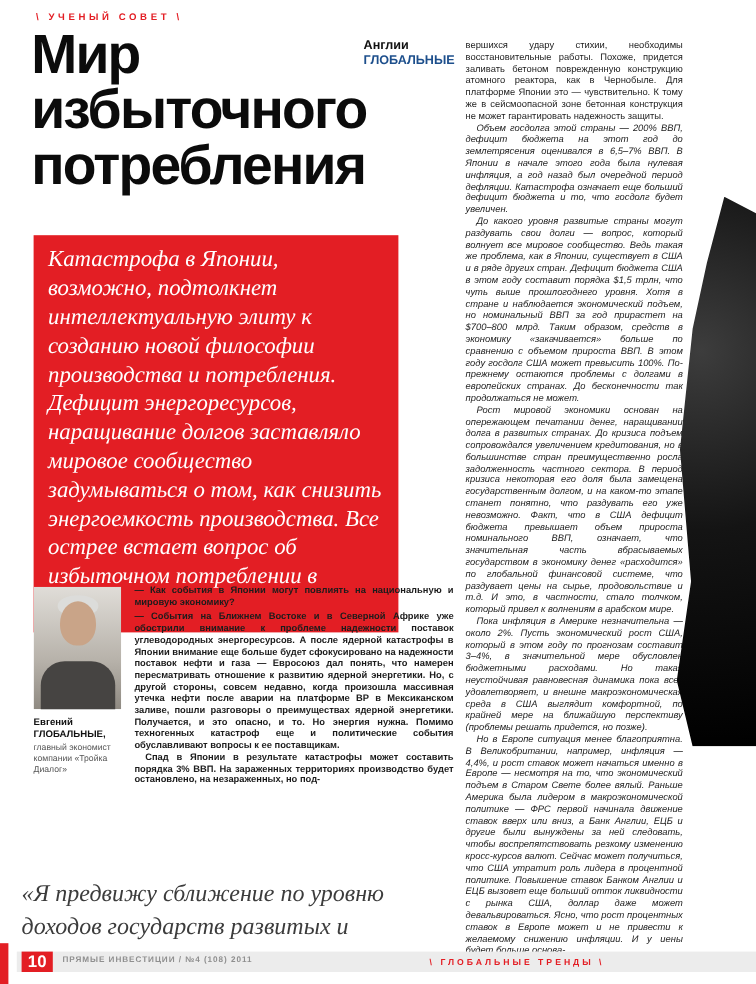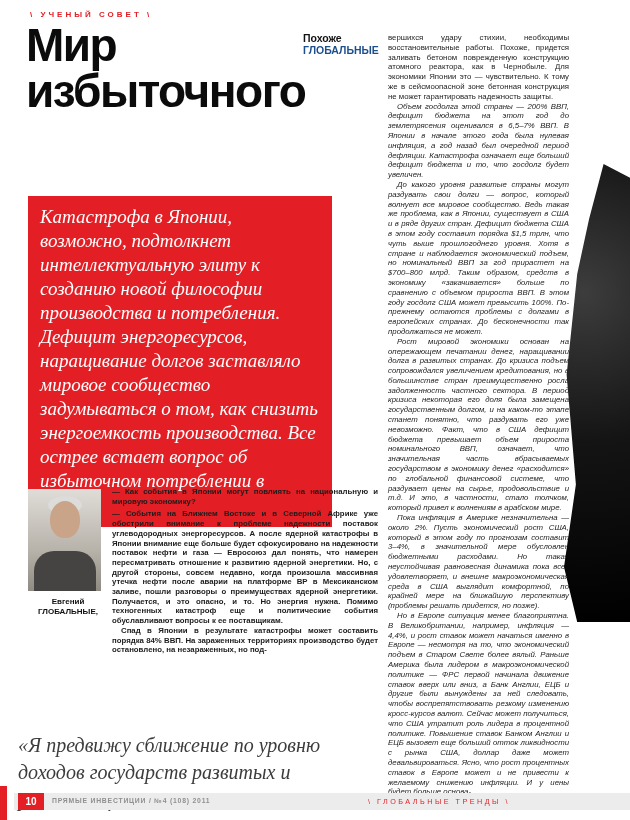--- a/index.html
+++ b/index.html
@@ -48,77 +48,78 @@
     background:radial-gradient(circle at 30% 28%, #3d3d3d 0%, #141414 45%, #000 100%);
     clip-path:polygon(60% 0%,100% 3%,100% 100%,20% 100%,0% 88%,18% 70%,4% 46%,20% 24%,38% 12%);
   }
   
   .expert-photo{position:absolute;left:28px;top:489px;width:73px;height:102px;overflow:hidden;}
   .ep-bg{position:absolute;left:0;top:0;right:0;bottom:0;background:linear-gradient(180deg,#e0ddd8 0%,#b7b2aa 60%,#8f8a82 100%);}
   .ep-hair{position:absolute;left:20px;top:7px;width:34px;height:18px;border-radius:50%;background:#dcdcda;}
   .ep-head{position:absolute;left:22px;top:12px;width:30px;height:37px;border-radius:50% 50% 46% 46%;background:#c9a488;}
   .ep-body{position:absolute;left:6px;bottom:-4px;width:62px;height:44px;border-radius:20px 20px 0 0;background:#464442;}
   .expert-caption{position:absolute;left:28px;top:597px;width:80px;}
-  .expert-name{font-size:8px;line-height:9.5px;font-weight:bold;color:#111;text-align:center;}
+  .expert-name{font-size:8px;line-height:9.5px;font-weight:bold;color:#111;}
   .expert-name span{display:block;}
   .expert-role{margin-top:2px;font-size:7.2px;line-height:9px;color:#555;}
   
   .qa-col{
     position:absolute;left:112px;top:487px;width:266px;
     font-size:7.8px;line-height:9.7px;text-align:justify;color:var(--body-text,#1c1c1c);
   }
   .qa-col .qa-q{margin:0 0 3px 0;font-weight:bold;}
   .qa-answers p{margin:0;font-weight:bold;}
   .qa-answers p:not(:first-child){text-indent:9px;}
   
   .pull-quote{
     position:absolute;left:18px;top:732px;width:324px;
     font-family:"Liberation Serif",serif;font-style:italic;
     font-size:20px;line-height:27px;color:#3c3c3c;
   }
   
   .footer-band{position:absolute;left:14px;top:793px;width:616px;height:17px;background:#ececec;}
   .page-num{
     position:absolute;left:18px;top:793px;width:26px;height:17px;
-    background:var(--accent-red,#e31e24);color:#fff;font-size:10px;font-weight:bold;
+    background:var(--accent-red,#e31e24);color:#fff;font-size:14px;font-weight:bold;
     text-align:center;line-height:17px;
   }
   .footer-issue{
     position:absolute;left:52px;top:797px;
     font-size:6.8px;font-weight:bold;letter-spacing:0.8px;color:var(--footer-gray,#8f8f8f);
   }
   .footer-section{
-    position:absolute;left:368px;top:797px;
-    font-size:7.2px;font-weight:normal;letter-spacing:2.5px;color:var(--accent-red,#e31e24);
+    position:absolute;left:358px;top:797px;
+    font-size:7.2px;font-weight:bold;letter-spacing:2.5px;color:var(--accent-red,#e31e24);
   }
   .corner-strip{position:absolute;left:0;top:786px;width:7px;height:34px;background:var(--accent-red,#e31e24);}
 </style>
 </head>
 <body>
 
 <div class="page">
 
   <div class="section-tag">\ УЧЕНЫЙ СОВЕТ \</div>
 
   <h1 class="title">
     <span class="tl">Мир</span>
     <span class="tl">избыточного</span>
+    <span class="tl">потребления</span>
   </h1>
 
   <div class="byline">
-    <span class="first">Похоже</span>
+    <span class="first">Англии</span>
     <span class="last">ГЛОБАЛЬНЫЕ</span>
   </div>
 
   <div class="lead">
     <p>Катастрофа в Японии, возможно, подтолкнет интеллектуальную элиту к созданию новой философии производства и потребления. Дефицит энергоресурсов, наращивание долгов заставляло мировое сообщество задумываться о том, как снизить энергоемкость производства. Все острее встает вопрос об избыточном потреблении в целом.</p>
   </div>
 
   <div class="right-col">
-      <p>вершихся удару стихии, необходимы восстановительные работы. Похоже, придется заливать бетоном поврежденную конструкцию атомного реактора, как в Чернобыле. Для экономики Японии это — чувствительно. К тому же в сейсмоопасной зоне бетонная конструкция не может гарантировать надежность защиты.</p>
+      <p>вершихся удару стихии, необходимы восстановительные работы. Похоже, придется заливать бетоном поврежденную конструкцию атомного реактора, как в Чернобыле. Для платформе Японии это — чувствительно. К тому же в сейсмоопасной зоне бетонная конструкция не может гарантировать надежность защиты.</p>
       <p>Объем госдолга этой страны — 200% ВВП, дефицит бюджета на этот год до землетрясения оценивался в 6,5–7% ВВП. В Японии в начале этого года была нулевая инфляция, а год назад был очередной период дефляции. Катастрофа означает еще больший дефицит бюджета и то, что госдолг будет увеличен.</p>
       <p>До какого уровня развитые страны могут раздувать свои долги — вопрос, который волнует все мировое сообщество. Ведь такая же проблема, как в Японии, существует в США и в ряде других стран. Дефицит бюджета США в этом году составит порядка $1,5 трлн, что чуть выше прошлогоднего уровня. Хотя в стране и наблюдается экономический подъем, но номинальный ВВП за год прирастет на $700–800 млрд. Таким образом, средств в экономику «закачивается» больше по сравнению с объемом прироста ВВП. В этом году госдолг США может превысить 100%. По-прежнему остаются проблемы с долгами в европейских странах. До бесконечности так продолжаться не может.</p>
       <p>Рост мировой экономики основан на опережающем печатании денег, наращивании долга в развитых странах. До кризиса подъем сопровождался увеличением кредитования, но в большинстве стран преимущественно росла задолженность частного сектора. В период кризиса некоторая его доля была замещена государственным долгом, и на каком-то этапе станет понятно, что раздувать его уже невозможно. Факт, что в США дефицит бюджета превышает объем прироста номинального ВВП, означает, что значительная часть вбрасываемых государством в экономику денег «расходится» по глобальной финансовой системе, что раздувает цены на сырье, продовольствие и т.д. И это, в частности, стало толчком, который привел к волнениям в арабском мире.</p>
       <p>Пока инфляция в Америке незначительна — около 2%. Пусть экономический рост США, который в этом году по прогнозам составит 3–4%, в значительной мере обусловлен бюджетными расходами. Но такая неустойчивая равновесная динамика пока всех удовлетворяет, и внешне макроэкономическая среда в США выглядит комфортной, по крайней мере на ближайшую перспективу (проблемы решать придется, но позже).</p>
       <p>Но в Европе ситуация менее благоприятна. В Великобритании, например, инфляция — 4,4%, и рост ставок может начаться именно в Европе — несмотря на то, что экономический подъем в Старом Свете более вялый. Раньше Америка была лидером в макроэкономической политике — ФРС первой начинала движение ставок вверх или вниз, а Банк Англии, ЕЦБ и другие были вынуждены за ней следовать, чтобы воспрепятствовать резкому изменению кросс-курсов валют. Сейчас может получиться, что США утратит роль лидера в процентной политике. Повышение ставок Банком Англии и ЕЦБ вызовет еще больший отток ликвидности с рынка США, доллар даже может девальвироваться. Ясно, что рост процентных ставок в Европе может и не привести к желаемому снижению инфляции. И у иены будет больше основа-</p>
     </div>
 
   <div class="right-photo"></div>
 
   <div class="expert-photo">
@@ -126,27 +127,28 @@
     <div class="ep-hair"></div>
     <div class="ep-head"></div>
     <div class="ep-body"></div>
   </div>
 
   <div class="expert-caption">
     <div class="expert-name">
       <span>Евгений</span>
       <span>ГЛОБАЛЬНЫЕ,</span>
     </div>
+    <div class="expert-role">главный экономист компании «Тройка Диалог»</div>
   </div>
 
   <div class="qa-col">
     <p class="qa-q">— Как события в Японии могут повлиять на национальную и мировую экономику?</p>
     <div class="qa-answers">
         <p>— События на Ближнем Востоке и в Северной Африке уже обострили внимание к проблеме надежности поставок углеводородных энергоресурсов. А после ядерной катастрофы в Японии внимание еще больше будет сфокусировано на надежности поставок нефти и газа — Евросоюз дал понять, что намерен пересматривать отношение к развитию ядерной энергетики. Но, с другой стороны, совсем недавно, когда произошла массивная утечка нефти после аварии на платформе BP в Мексиканском заливе, пошли разговоры о преимуществах ядерной энергетики. Получается, и это опасно, и то. Но энергия нужна. Помимо техногенных катастроф еще и политические события обуславливают вопросы к ее поставщикам.</p>
-        <p>Спад в Японии в результате катастрофы может составить порядка 84% ВВП. На зараженных территориях производство будет остановлено, на незараженных, но под-</p>
+        <p>Спад в Японии в результате катастрофы может составить порядка 3% ВВП. На зараженных территориях производство будет остановлено, на незараженных, но под-</p>
       </div>
   </div>
 
   <div class="pull-quote">«Я предвижу сближение по уровню доходов государств развитых и развивающихся».</div>
 
   <div class="footer-band"></div>
   <div class="page-num">10</div>
   <div class="footer-issue">ПРЯМЫЕ ИНВЕСТИЦИИ / №4 (108) 2011</div>
   <div class="footer-section">\ ГЛОБАЛЬНЫЕ ТРЕНДЫ \</div>
   <div class="corner-strip"></div>

